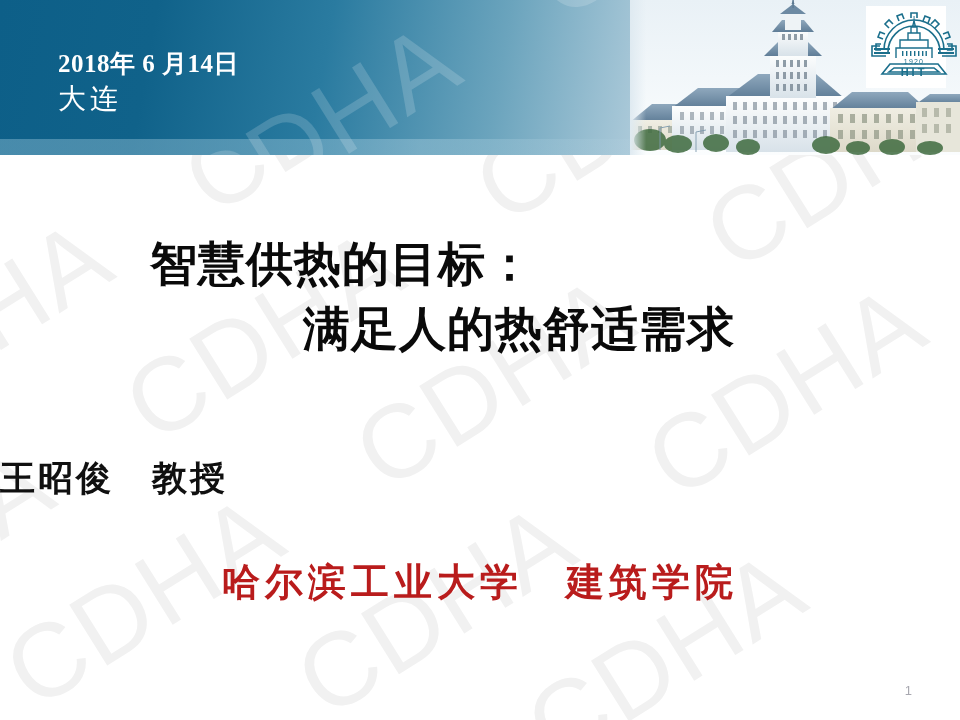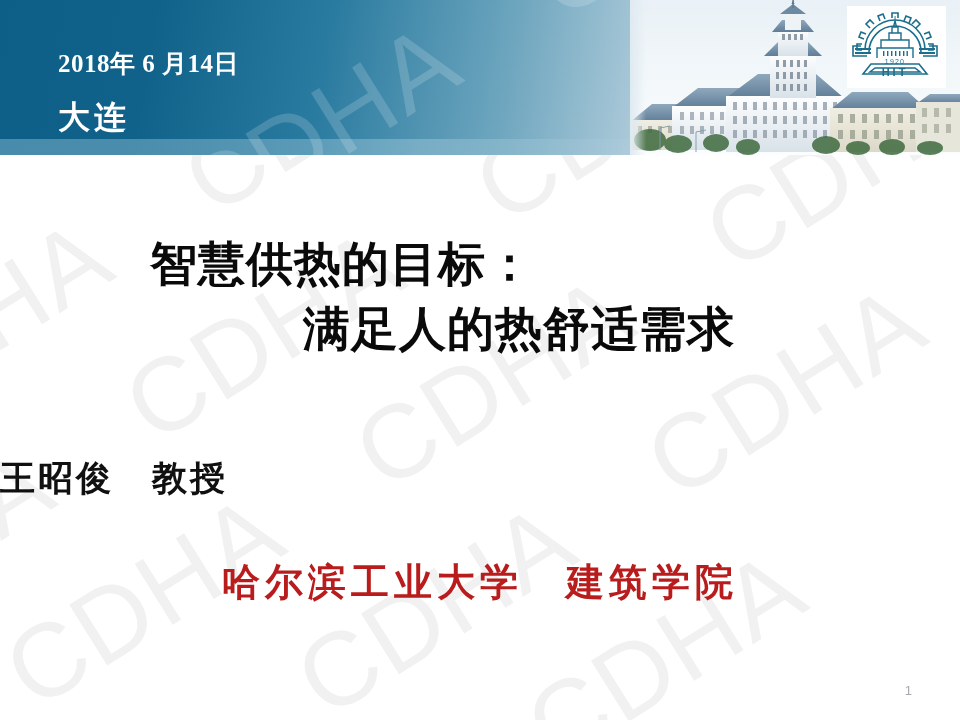--- a/index.html
+++ b/index.html
@@ -96,44 +96,44 @@
     font-family: "Liberation Serif", "DejaVu Serif", serif;
     font-size: 25px;
     font-weight: bold;
     color: #ffffff;
     letter-spacing: 0.5px;
     line-height: 1.15;
     white-space: nowrap;
   }
   #city-line {
     font-family: "Liberation Sans", sans-serif;
-    font-size: 32px;
-    font-weight: 700;
+    font-size: 28px;
+    font-weight: 400;
     color: #ffffff;
     letter-spacing: 4px;
-    margin-top: 20px;
+    margin-top: 4px;
     line-height: 1.15;
   }
 
   
   #building-photo {
     position: absolute;
     right: 0;
     top: 0;
     width: 330px;
     height: 155px;
     z-index: 3;
   }
 
   
   #hit-logo {
     position: absolute;
     right: 14px;
     top: 6px;
-    width: 99px;
+    width: 80px;
     height: 82px;
     background: #ffffff;
     z-index: 5;
     box-sizing: border-box;
   }
 
   
   #title-block {
     position: absolute;
     left: 0; top: 232px;

